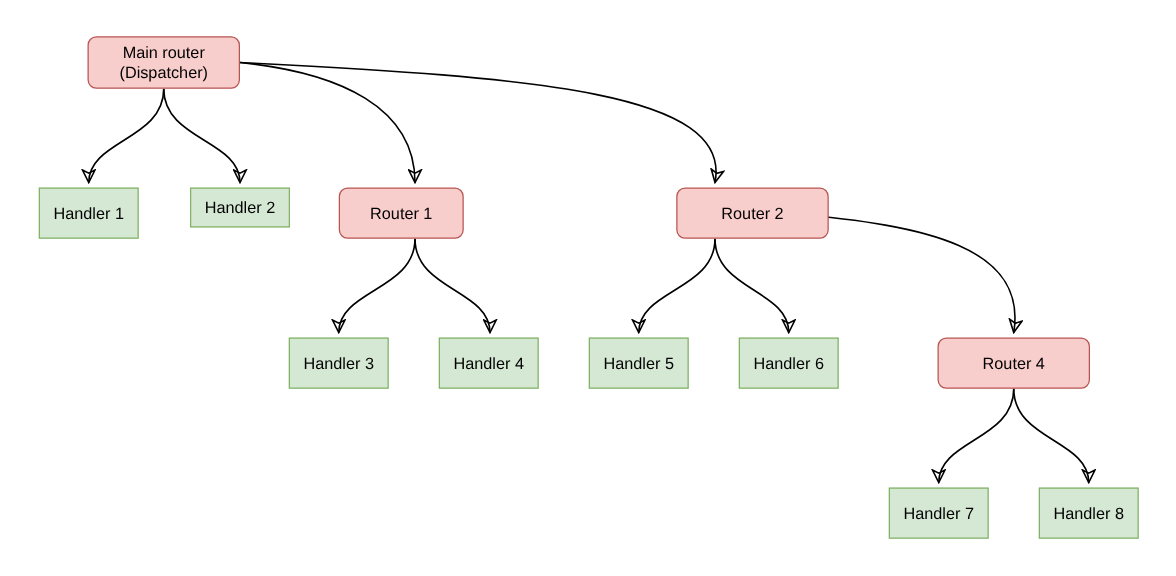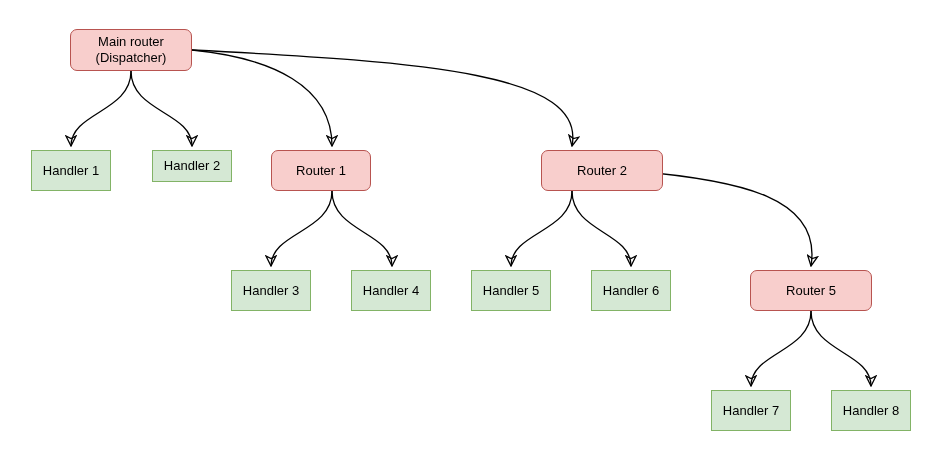--- a/index.html
+++ b/index.html
@@ -86,19 +86,19 @@
   <div class="node router" style="left:541px; top:150px; width:122px; height:41px">Router 2</div>
 
   <div class="node handler" style="left:231px; top:270px; width:80px; height:41px">Handler 3</div>
 
   <div class="node handler" style="left:351px; top:270px; width:80px; height:41px">Handler 4</div>
 
   <div class="node handler" style="left:471px; top:270px; width:80px; height:41px">Handler 5</div>
 
   <div class="node handler" style="left:591px; top:270px; width:80px; height:41px">Handler 6</div>
 
-  <div class="node router" style="left:750px; top:270px; width:122px; height:41px">Router 5</div>
+  <div class="node router" style="left:750px; top:270px; width:122px; height:41px">Router 4</div>
 
   <div class="node handler" style="left:711px; top:390px; width:80px; height:41px">Handler 7</div>
 
   <div class="node handler" style="left:831px; top:390px; width:80px; height:41px">Handler 8</div>
 
 </div>
 
 </body></html>

